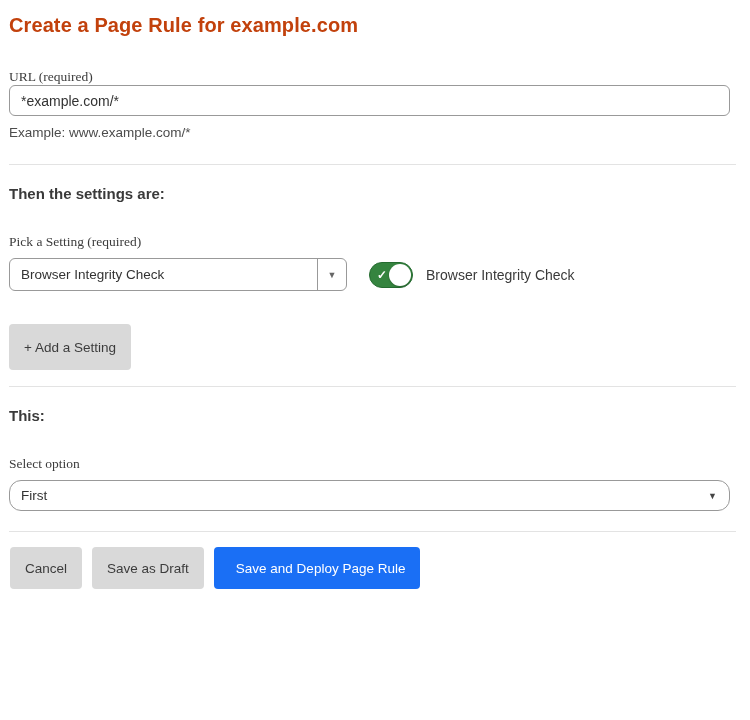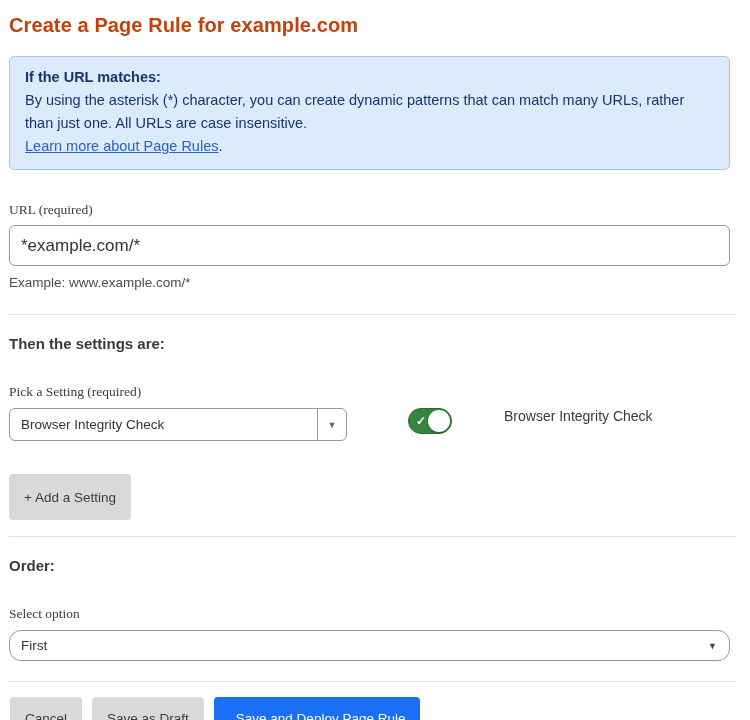--- a/index.html
+++ b/index.html
@@ -37,27 +37,27 @@
 
   .field-label {
     margin-top: 32px;
     font-size: 13.5px;
     color: #3c3c3c;
     display: block;
     font-family: Liberation Serif, serif;
   }
 
   .text-input {
-    margin-top: 7px;
+    margin-top: 0;
     width: 100%;
-    height: 41px;
+    height: 31px;
     border: 1px solid #999999;
     border-radius: 6px;
     padding: 0 11px;
-    font-size: 17px;
+    font-size: 14px;
     font-family: "Liberation Sans", sans-serif;
     color: #333333;
     background: #ffffff;
     outline: none;
     display: block;
   }
 
   .helper-text {
     margin-top: 6px;
     font-size: 13.5px;
@@ -74,23 +74,22 @@
 
   h2.section-heading {
     margin-top: 20px;
     font-size: 15px;
     font-weight: bold;
     color: #3a3a3a;
   }
 
   .setting-row {
     display: flex;
-    align-items: flex-start;
+    align-items: center;
     margin-top: 8px;
-    gap: 39px;
   }
 
   .dropdown {
     width: 338px;
     height: 33px;
     border: 1px solid #999999;
     border-radius: 6px;
     background: #ffffff;
     display: flex;
     align-items: stretch;
@@ -203,25 +202,20 @@
     padding-left: 1px;
   }
 </style>
 </head>
 <body>
 
 <div class="container">
 
   <h1 class="page-title">Create a Page Rule for example.com</h1>
 
-  <div class="info-box">
-    <p class="info-heading">If the URL matches:</p>
-    <p>By using the asterisk (*) character, you can create dynamic patterns that can match many URLs, rather than just one. All URLs are case insensitive.</p>
-    <p><a>Learn more about Page Rules</a><span>.</span></p>
-  </div>
 
   <label class="field-label">URL (required)</label>
   <input class="text-input" type="text" value="*example.com/*" style="">
   <div class="helper-text">Example: www.example.com/*</div>
 
   <hr class="divider">
 
   <h2 class="section-heading">Then the settings are:</h2>
 
   <label class="field-label">Pick a Setting (required)</label>
@@ -237,21 +231,21 @@
       <span class="toggle-check">✓</span>
       <span class="toggle-knob"></span>
     </div>
     <span class="toggle-label">Browser Integrity Check</span>
   </div>
 
   <button class="btn btn-gray add-setting-btn">+ Add a Setting</button>
 
   <hr class="divider" style="margin-top:16px;">
 
-  <h2 class="section-heading">Order:</h2>
+  <h2 class="section-heading">This:</h2>
 
   <label class="field-label">Select option</label>
 
   <div class="select-box">
     <span>First</span>
     <span class="select-caret">▼</span>
   </div>
 
 
   <hr class="divider" style="margin-top:20px;">

